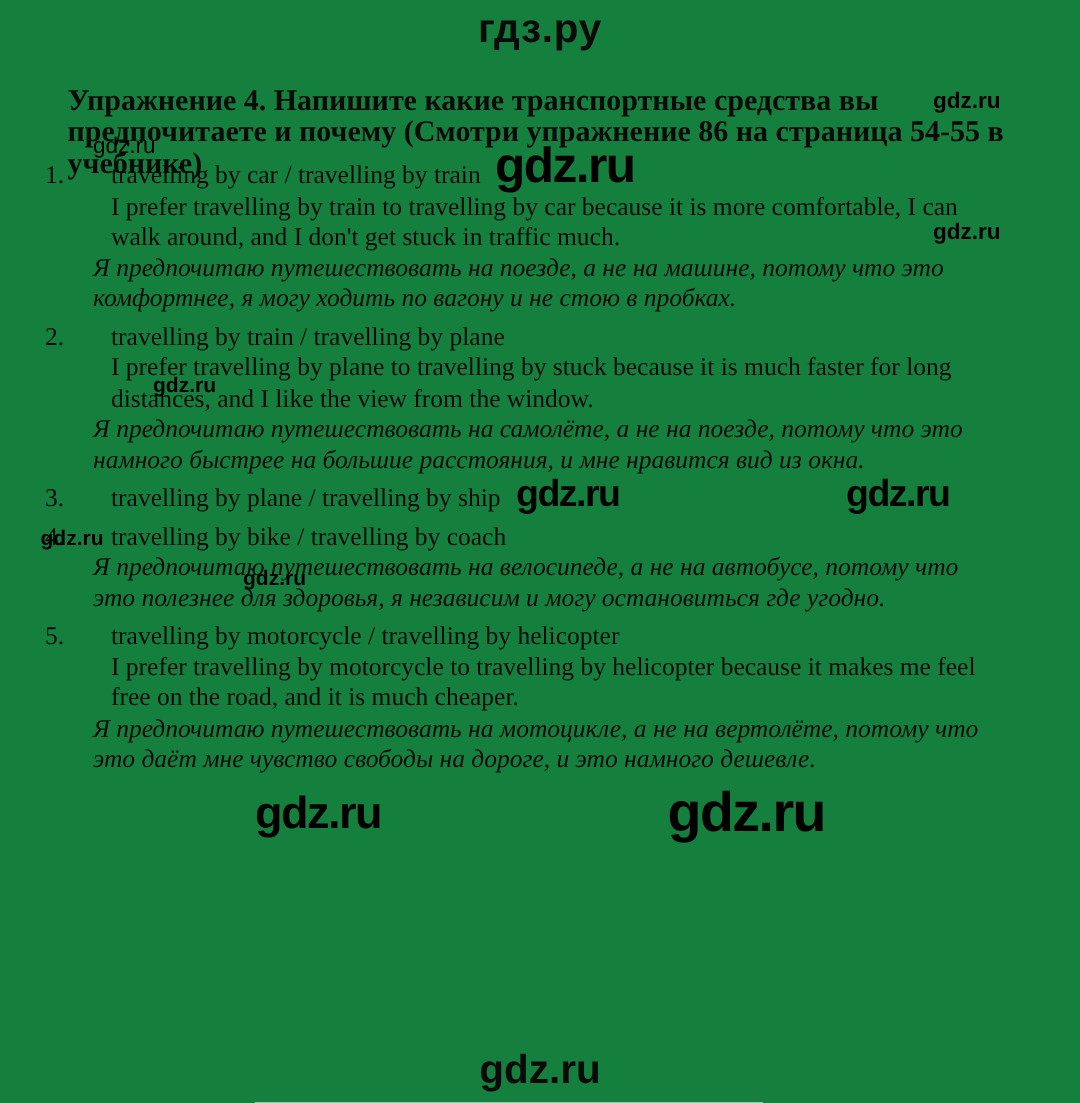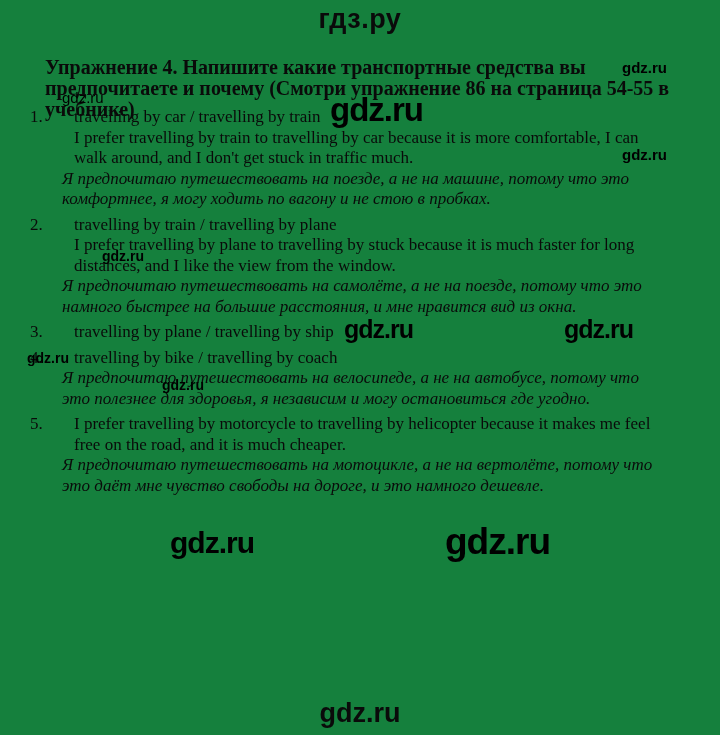--- a/index.html
+++ b/index.html
@@ -140,20 +140,21 @@
       <span class="num">4.</span>
       <div class="body">
         <div class="title">travelling by bike / travelling by coach</div>
         <div class="ru">Я предпочитаю путешествовать на велосипеде, а не на автобусе, потому что это полезнее для здоровья, я независим и могу остановиться где угодно.</div>
       </div>
     </li>
 
     <li class="answer-item">
       <span class="num">5.</span>
       <div class="body">
+        <div class="title">travelling by motorcycle / travelling by helicopter</div>
         <div class="en">I prefer travelling by motorcycle to travelling by helicopter because it makes me feel free on the road, and it is much cheaper.</div>
         <div class="ru">Я предпочитаю путешествовать на мотоцикле, а не на вертолёте, потому что это даёт мне чувство свободы на дороге, и это намного дешевле.</div>
       </div>
     </li>
 
   </ol>
 
   <span class="wm wm-a">gdz.ru</span>
   <span class="wm wm-b">gdz.ru</span>
   <span class="wm wm-c">gdz.ru</span>

